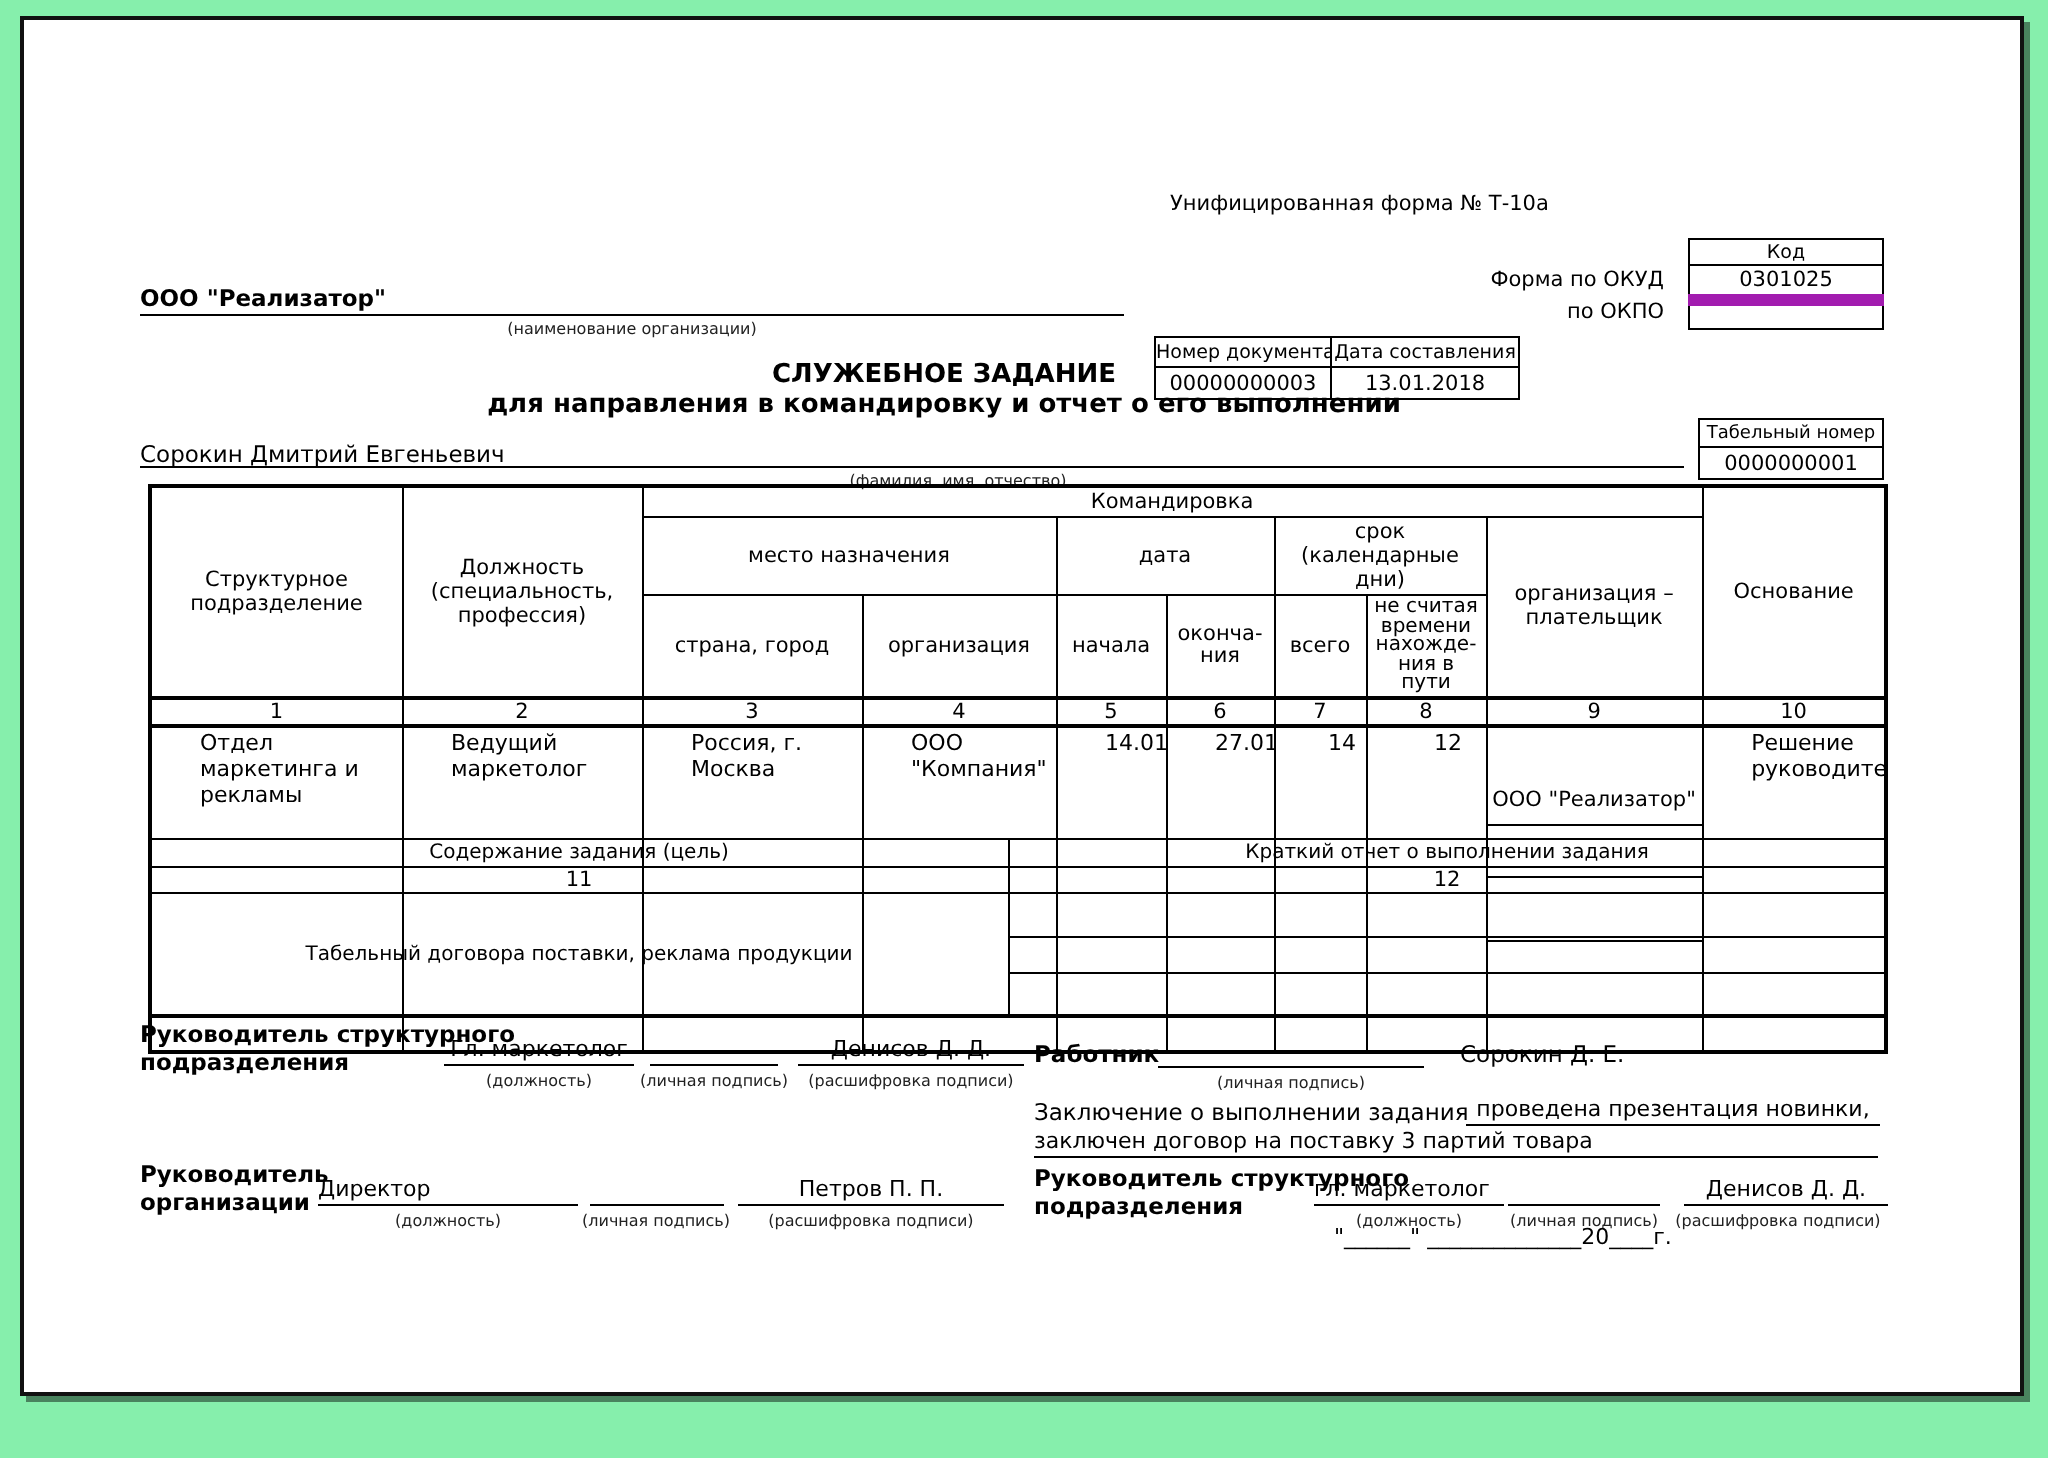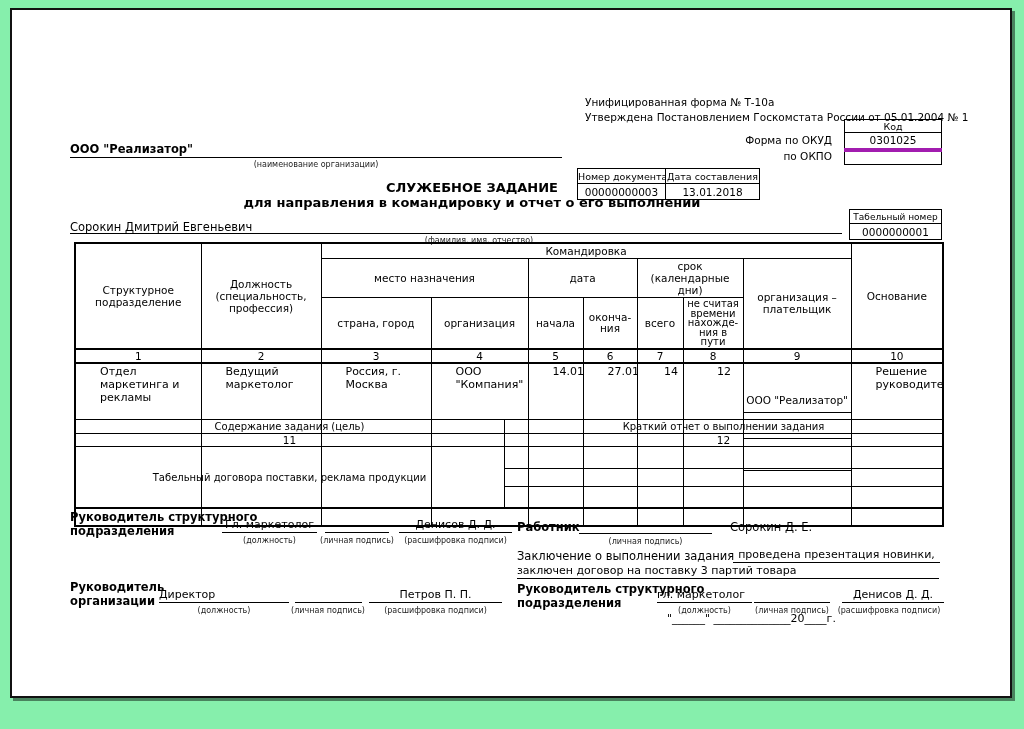--- a/index.html
+++ b/index.html
@@ -45,29 +45,28 @@
   .sigline { border-bottom:1px solid #000; height:15px; font-size:11px; text-align:center; overflow:hidden; white-space:nowrap; }
   .sigline.left { text-align:left; }
 </style>
 </head>
 <body>
 
 <div id="stage">
   <div id="page">
 
     <div class="abs t10" style="left:573px; top:86px;">Унифицированная форма № Т-10а</div>
-    <div class="abs t10" style="left:573px; top:101px;">Утверждена Постановлением Госкомстата России от 05.01.2004 № 1</div>
 
     <table class="boxtbl abs" style="left:832px; top:109px; width:98px;">
       <tbody>
           <tr>
             <td style="height:13px; font-size:9.5px;">Код</td>
           </tr>
       <tr>
-            <td style="height:17px; font-size:10.5px; border-bottom:4px solid #a21caf;">0301025</td>
+            <td style="height:17px; font-size:10.5px; border-bottom:6px solid #a21caf;">0301025</td>
           </tr>
       <tr>
             <td style="height:15px; font-size:10.5px;"></td>
           </tr>
     </tbody>
       </table>
     <div class="abs t10 rt" style="left:700px; top:124px; width:120px;">Форма по ОКУД</div>
     <div class="abs t10 rt" style="left:700px; top:140px; width:120px;">по ОКПО</div>
 
     <div class="abs t115 b uline" style="left:58px; top:132px; width:492px; height:16px;">ООО "Реализатор"</div>

